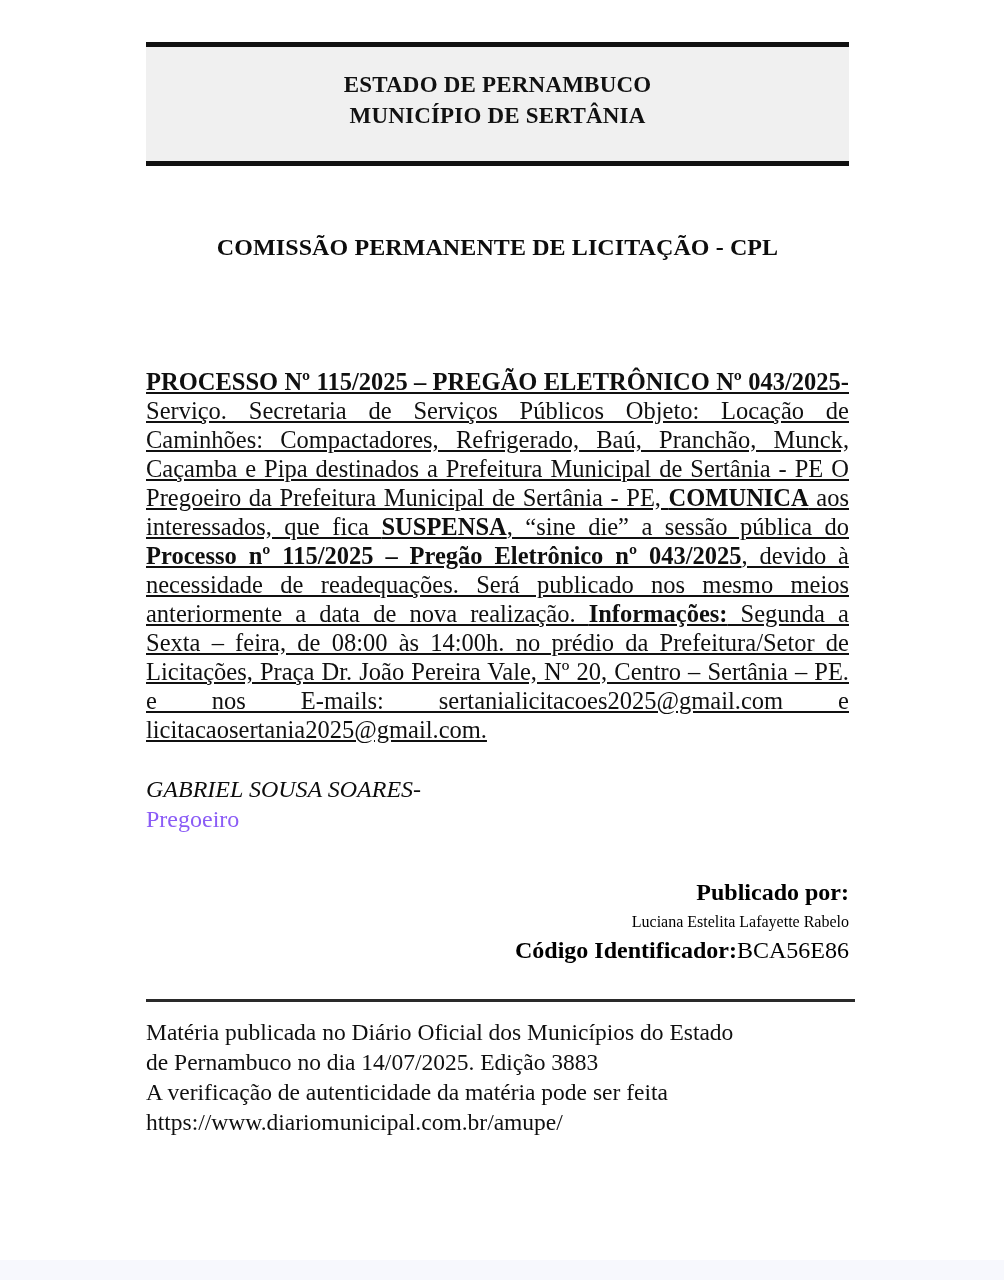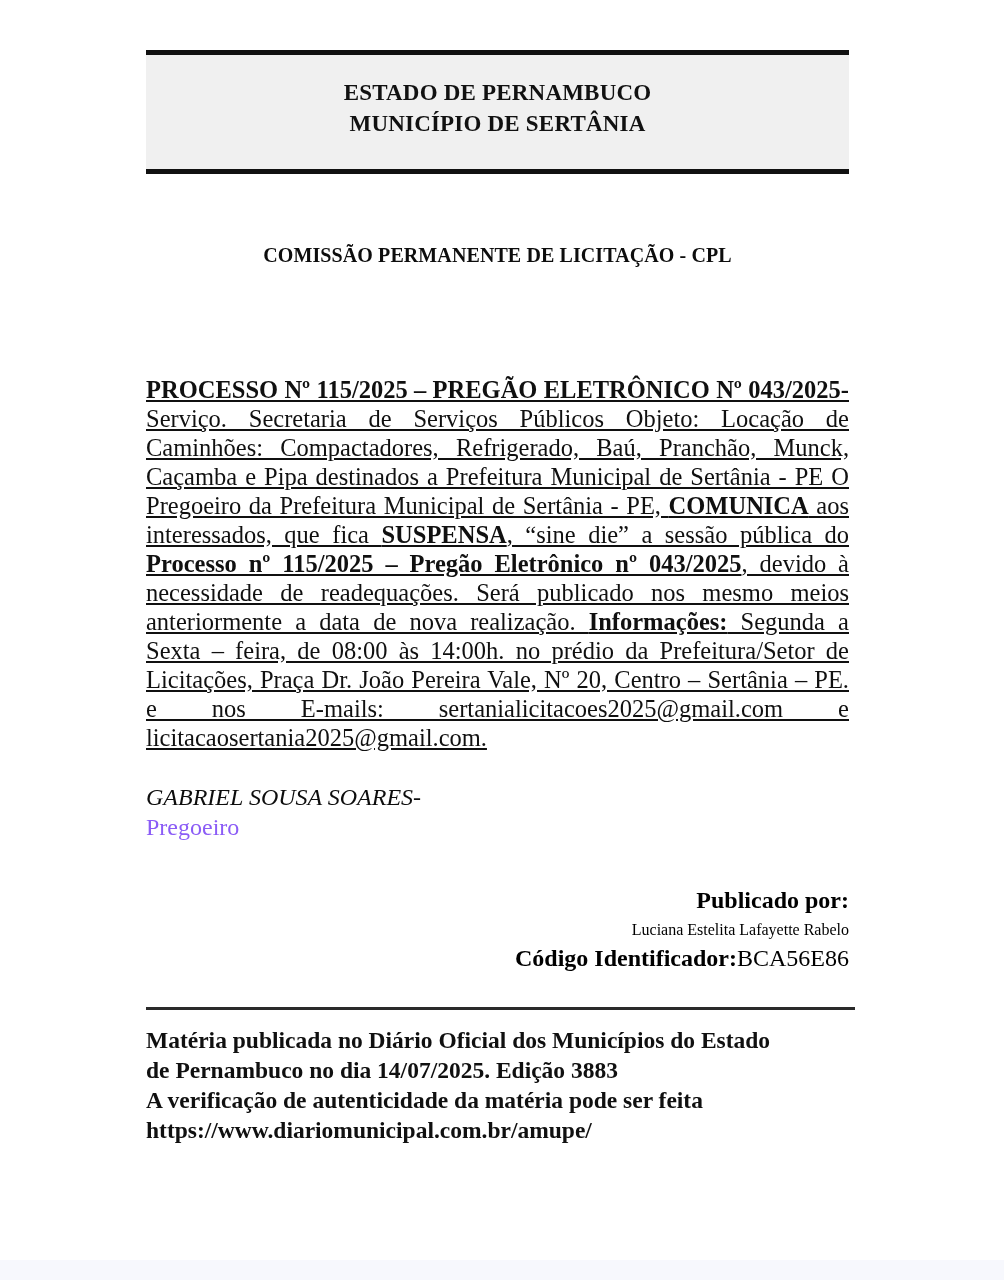--- a/index.html
+++ b/index.html
@@ -21,21 +21,21 @@
     position: relative;
     width: 1004px;
     height: 1280px;
     box-sizing: border-box;
   }
 
   
   .content {
     position: absolute;
     left: 146px;
-    top: 8px;
+    top: 0;
     width: 703px;
   }
 
   
   .masthead {
     margin-top: 42px;
     background: #f0f0f0;
     border-top: 5px solid #111111;
     border-bottom: 5px solid #111111;
     padding: 22px 0 30px 0;
@@ -50,21 +50,21 @@
     white-space: nowrap;
   }
 
   
   .doc-heading {
     margin-top: 66px;
     text-align: center;
   }
   .doc-heading-line {
     font-weight: bold;
-    font-size: 20px;
+    font-size: 24px;
     line-height: 31px;
     letter-spacing: 0.1px;
     color: #0d0d0d;
   }
 
   
   .body-block {
     margin-top: 104px;
   }
   .body-par {
@@ -125,21 +125,20 @@
     width: 709px;
   }
   .footer {
     margin-top: 15px;
   }
   .footer-line {
     font-size: 23.5px;
     line-height: 30px;
     color: #101010;
     white-space: nowrap;
-    font-weight: bold;
   }
 
   
   .bottom-strip {
     position: absolute;
     left: 0;
     bottom: 0;
     width: 1004px;
     height: 20px;
     background: #f7f8fd;

